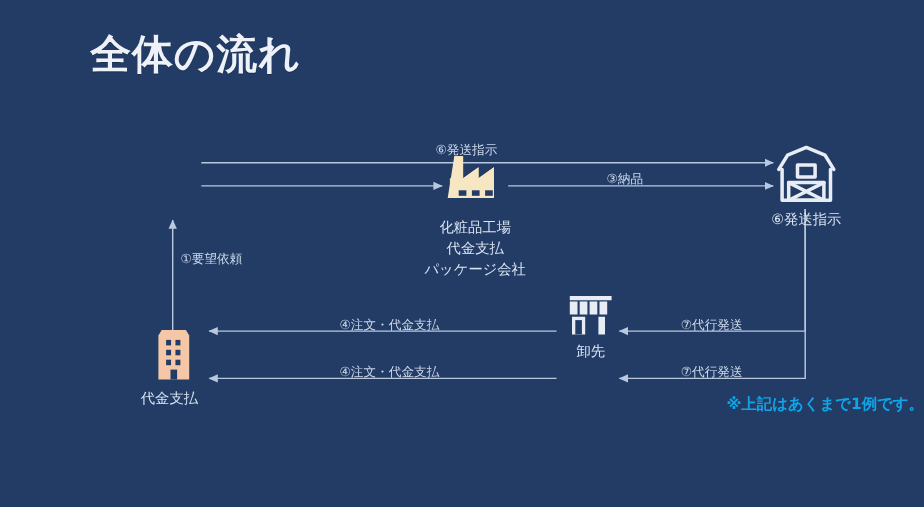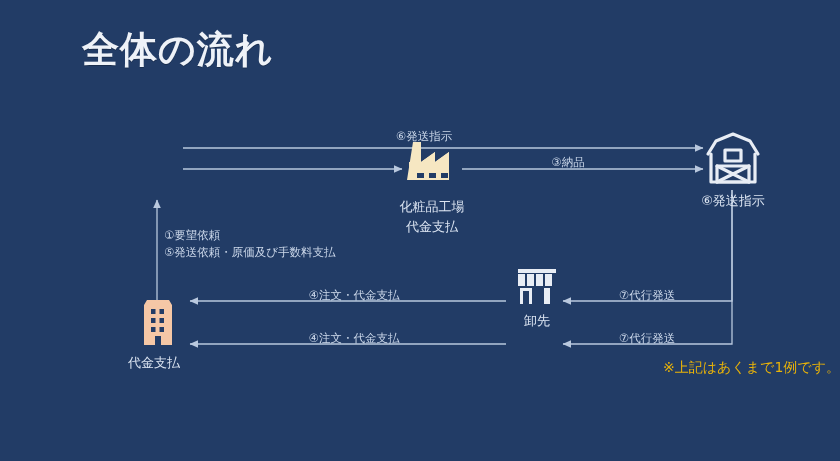--- a/index.html
+++ b/index.html
@@ -30,21 +30,21 @@
   .node .cap.multi{white-space:normal;}
 
   .alabel{
     position:absolute;color:#ccd8ea;font-size:11.5px;
     line-height:1.45;white-space:nowrap;
   }
   .alabel.center{transform:translateX(-50%);text-align:center;}
 
   .footnote{
     position:absolute;right:40px;bottom:36px;
-    color:#eab308;font-size:14px;white-space:nowrap;
+    color:#0ea5e9;font-size:14px;white-space:nowrap;font-weight:bold;
   }
 </style>
 </head>
 <body>
 
 <div id="stage">
 
   <div class="title">全体の流れ</div>
 
   <svg class="layer" viewBox="0 0 840 461" xmlns="http://www.w3.org/2000/svg">
@@ -79,20 +79,21 @@
       <path d="M16 2 h8 v20 l14 -10 v10 l14 -10 v28 h-36 z M14 22 h-2 v18 h2 z" fill="#f6e7c2"></path>
       <path d="M16 2 h8 v20 l14 -10 v10 l14 -10 v28 h-42 z" fill="#f6e7c2"></path>
       <g fill="#223c66">
         <rect x="20" y="33" width="7" height="5"></rect>
         <rect x="32" y="33" width="7" height="5"></rect>
         <rect x="44" y="33" width="7" height="5"></rect>
       </g>
     </svg>
     <div class="cap multi" style="margin-top:4px;font-family:Liberation Serif, serif;">化粧品工場</div>
     <div class="cap multi">代金支払</div>
+    <div class="cap multi">パッケージ会社</div>
   </div>
 
   <div class="node" style="left:660px;top:124px;width:66px;">
     <svg width="62" height="58" viewBox="0 0 62 58">
       <g fill="none" stroke="#e8edf5" stroke-width="3.2" stroke-linejoin="round" stroke-linecap="round">
         <path d="M6 26 L14 13 L31 6 L48 13 L56 26"></path>
         <path d="M9 26 v28 h44 v-28"></path>
         <rect x="23" y="22" width="16" height="11"></rect>
         <path d="M15 38 h32 v16 h-32 z"></path>
         <path d="M15 38 L47 54 M47 38 L15 54"></path>
@@ -130,20 +131,19 @@
       </g>
       <rect x="9" y="25" width="6" height="13" fill="#223c66"></rect>
     </svg>
     <div class="cap">卸先</div>
   </div>
 
 
   <div class="alabel center" style="left:384px;top:124px;">⑥発送指示</div>
   <div class="alabel center" style="left:528px;top:150px;">③納品</div>
   <div class="alabel" style="left:124px;top:223px;">①要望依頼</div>
-  <div class="alabel" style="left:124px;top:240px;">⑤発送依頼・原価及び手数料支払</div>
   <div class="alabel center" style="left:314px;top:283px;">④注文・代金支払</div>
   <div class="alabel center" style="left:314px;top:326px;">④注文・代金支払</div>
   <div class="alabel center" style="left:607px;top:283px;">⑦代行発送</div>
   <div class="alabel center" style="left:607px;top:326px;">⑦代行発送</div>
 
   <div class="footnote">※上記はあくまで1例です。</div>
 </div>
 
 </body></html>

